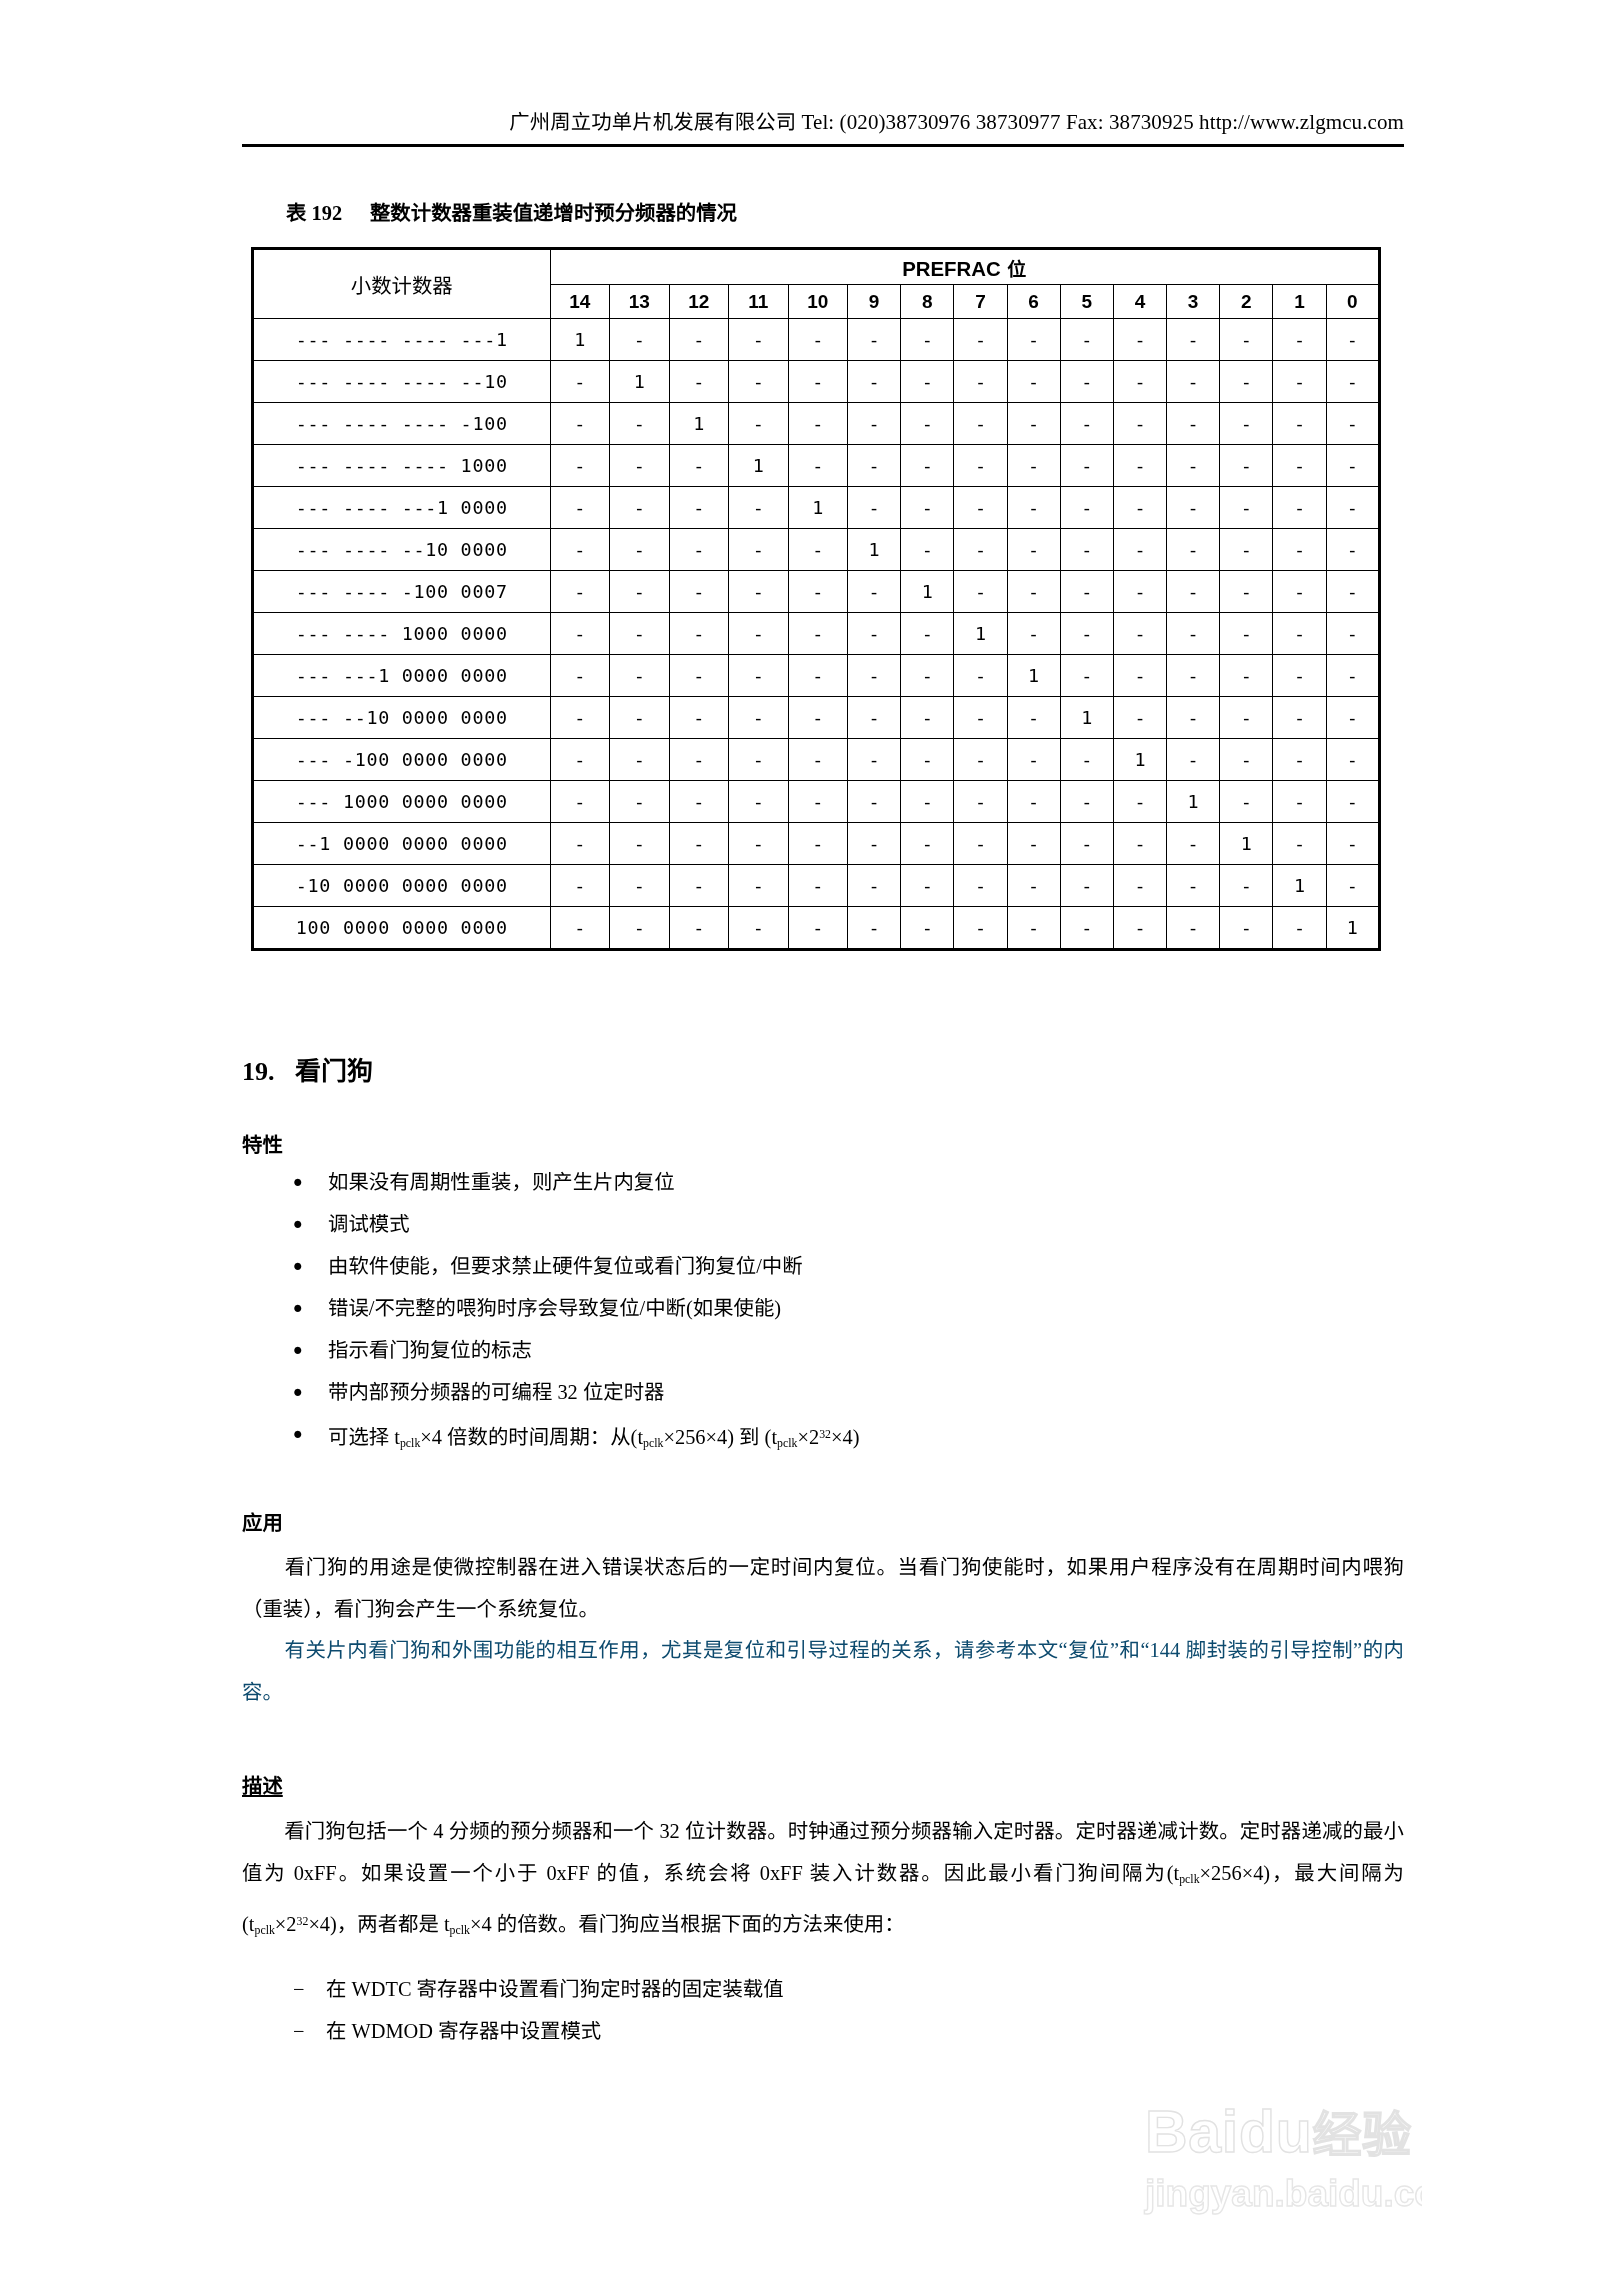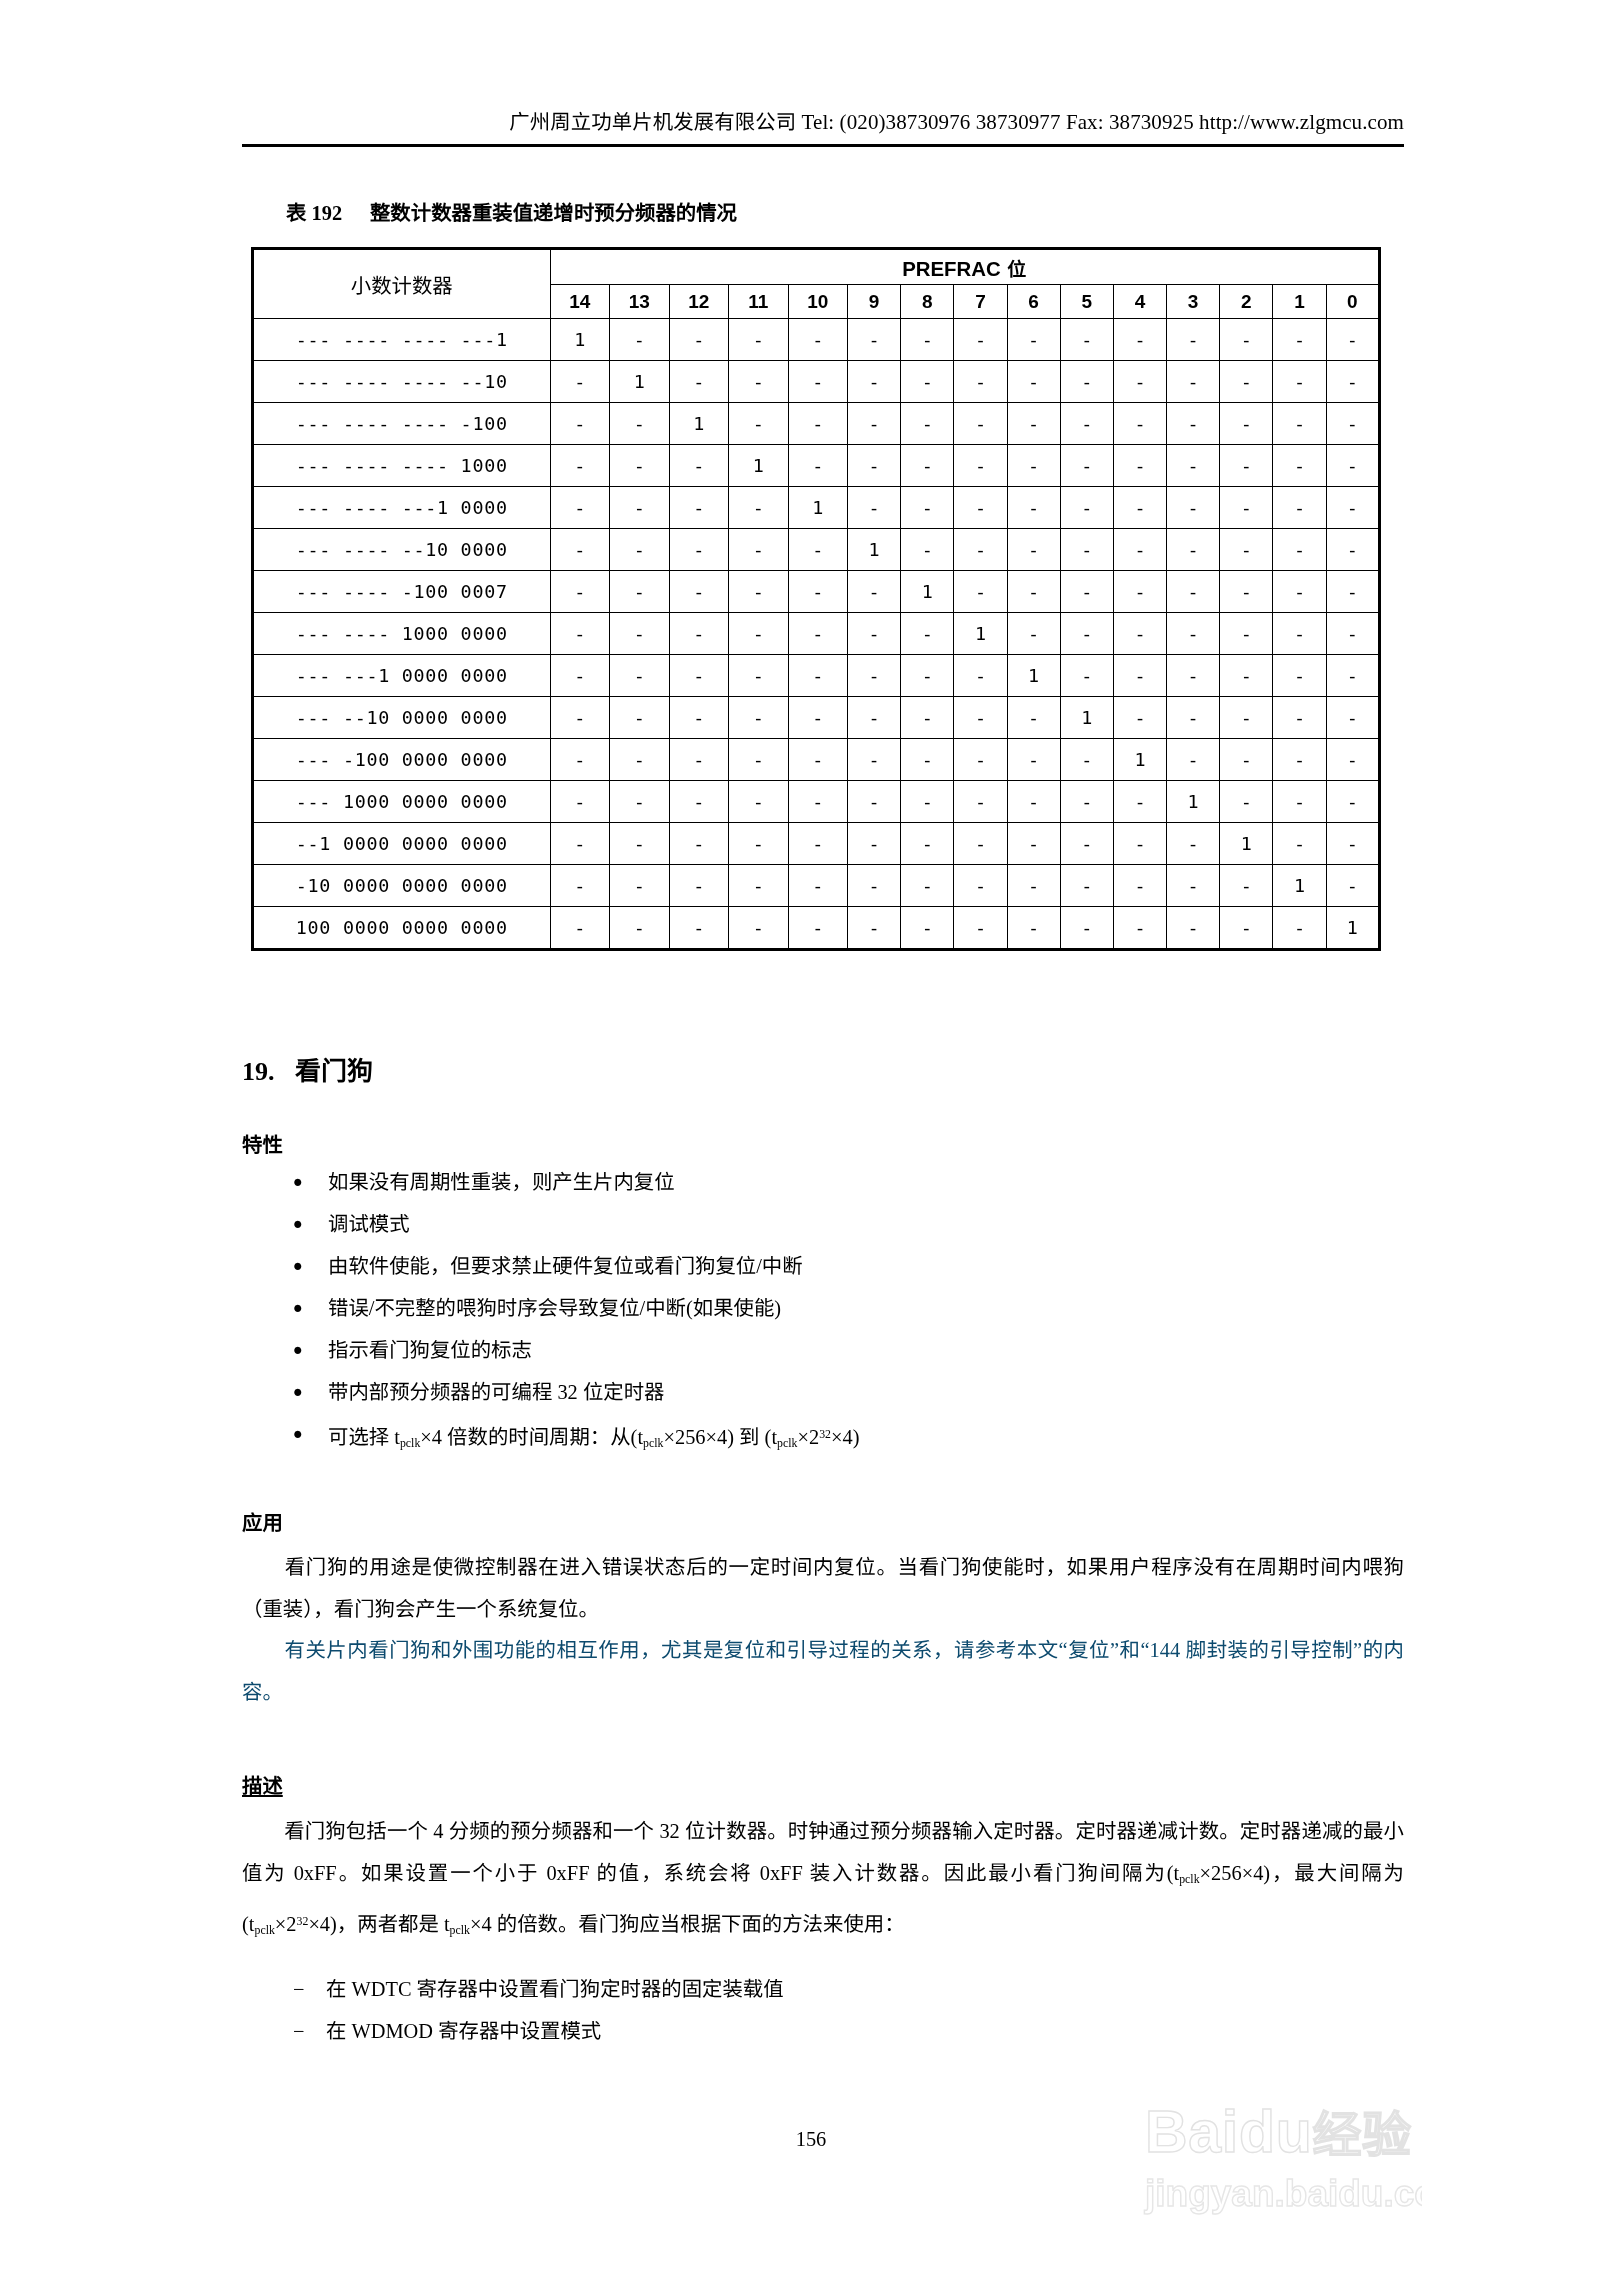--- a/index.html
+++ b/index.html
@@ -664,21 +664,20 @@
       <div class="d-item">
         <span class="d-dash">−</span>
         <span class="d-txt">在 WDTC 寄存器中设置看门狗定时器的固定装载值</span>
       </div>
       <div class="d-item">
         <span class="d-dash">−</span>
         <span class="d-txt">在 WDMOD 寄存器中设置模式</span>
       </div>
     </div>
 
-  <div class="page-number">156</div>
 
   <div class="watermark">
     <div class="wm-line1">
       <span>Bai</span><span>du</span><span class="wm-zh">经验</span>
     </div>
     <div class="wm-line2">jingyan.baidu.com</div>
   </div>
 
 </div>
 

